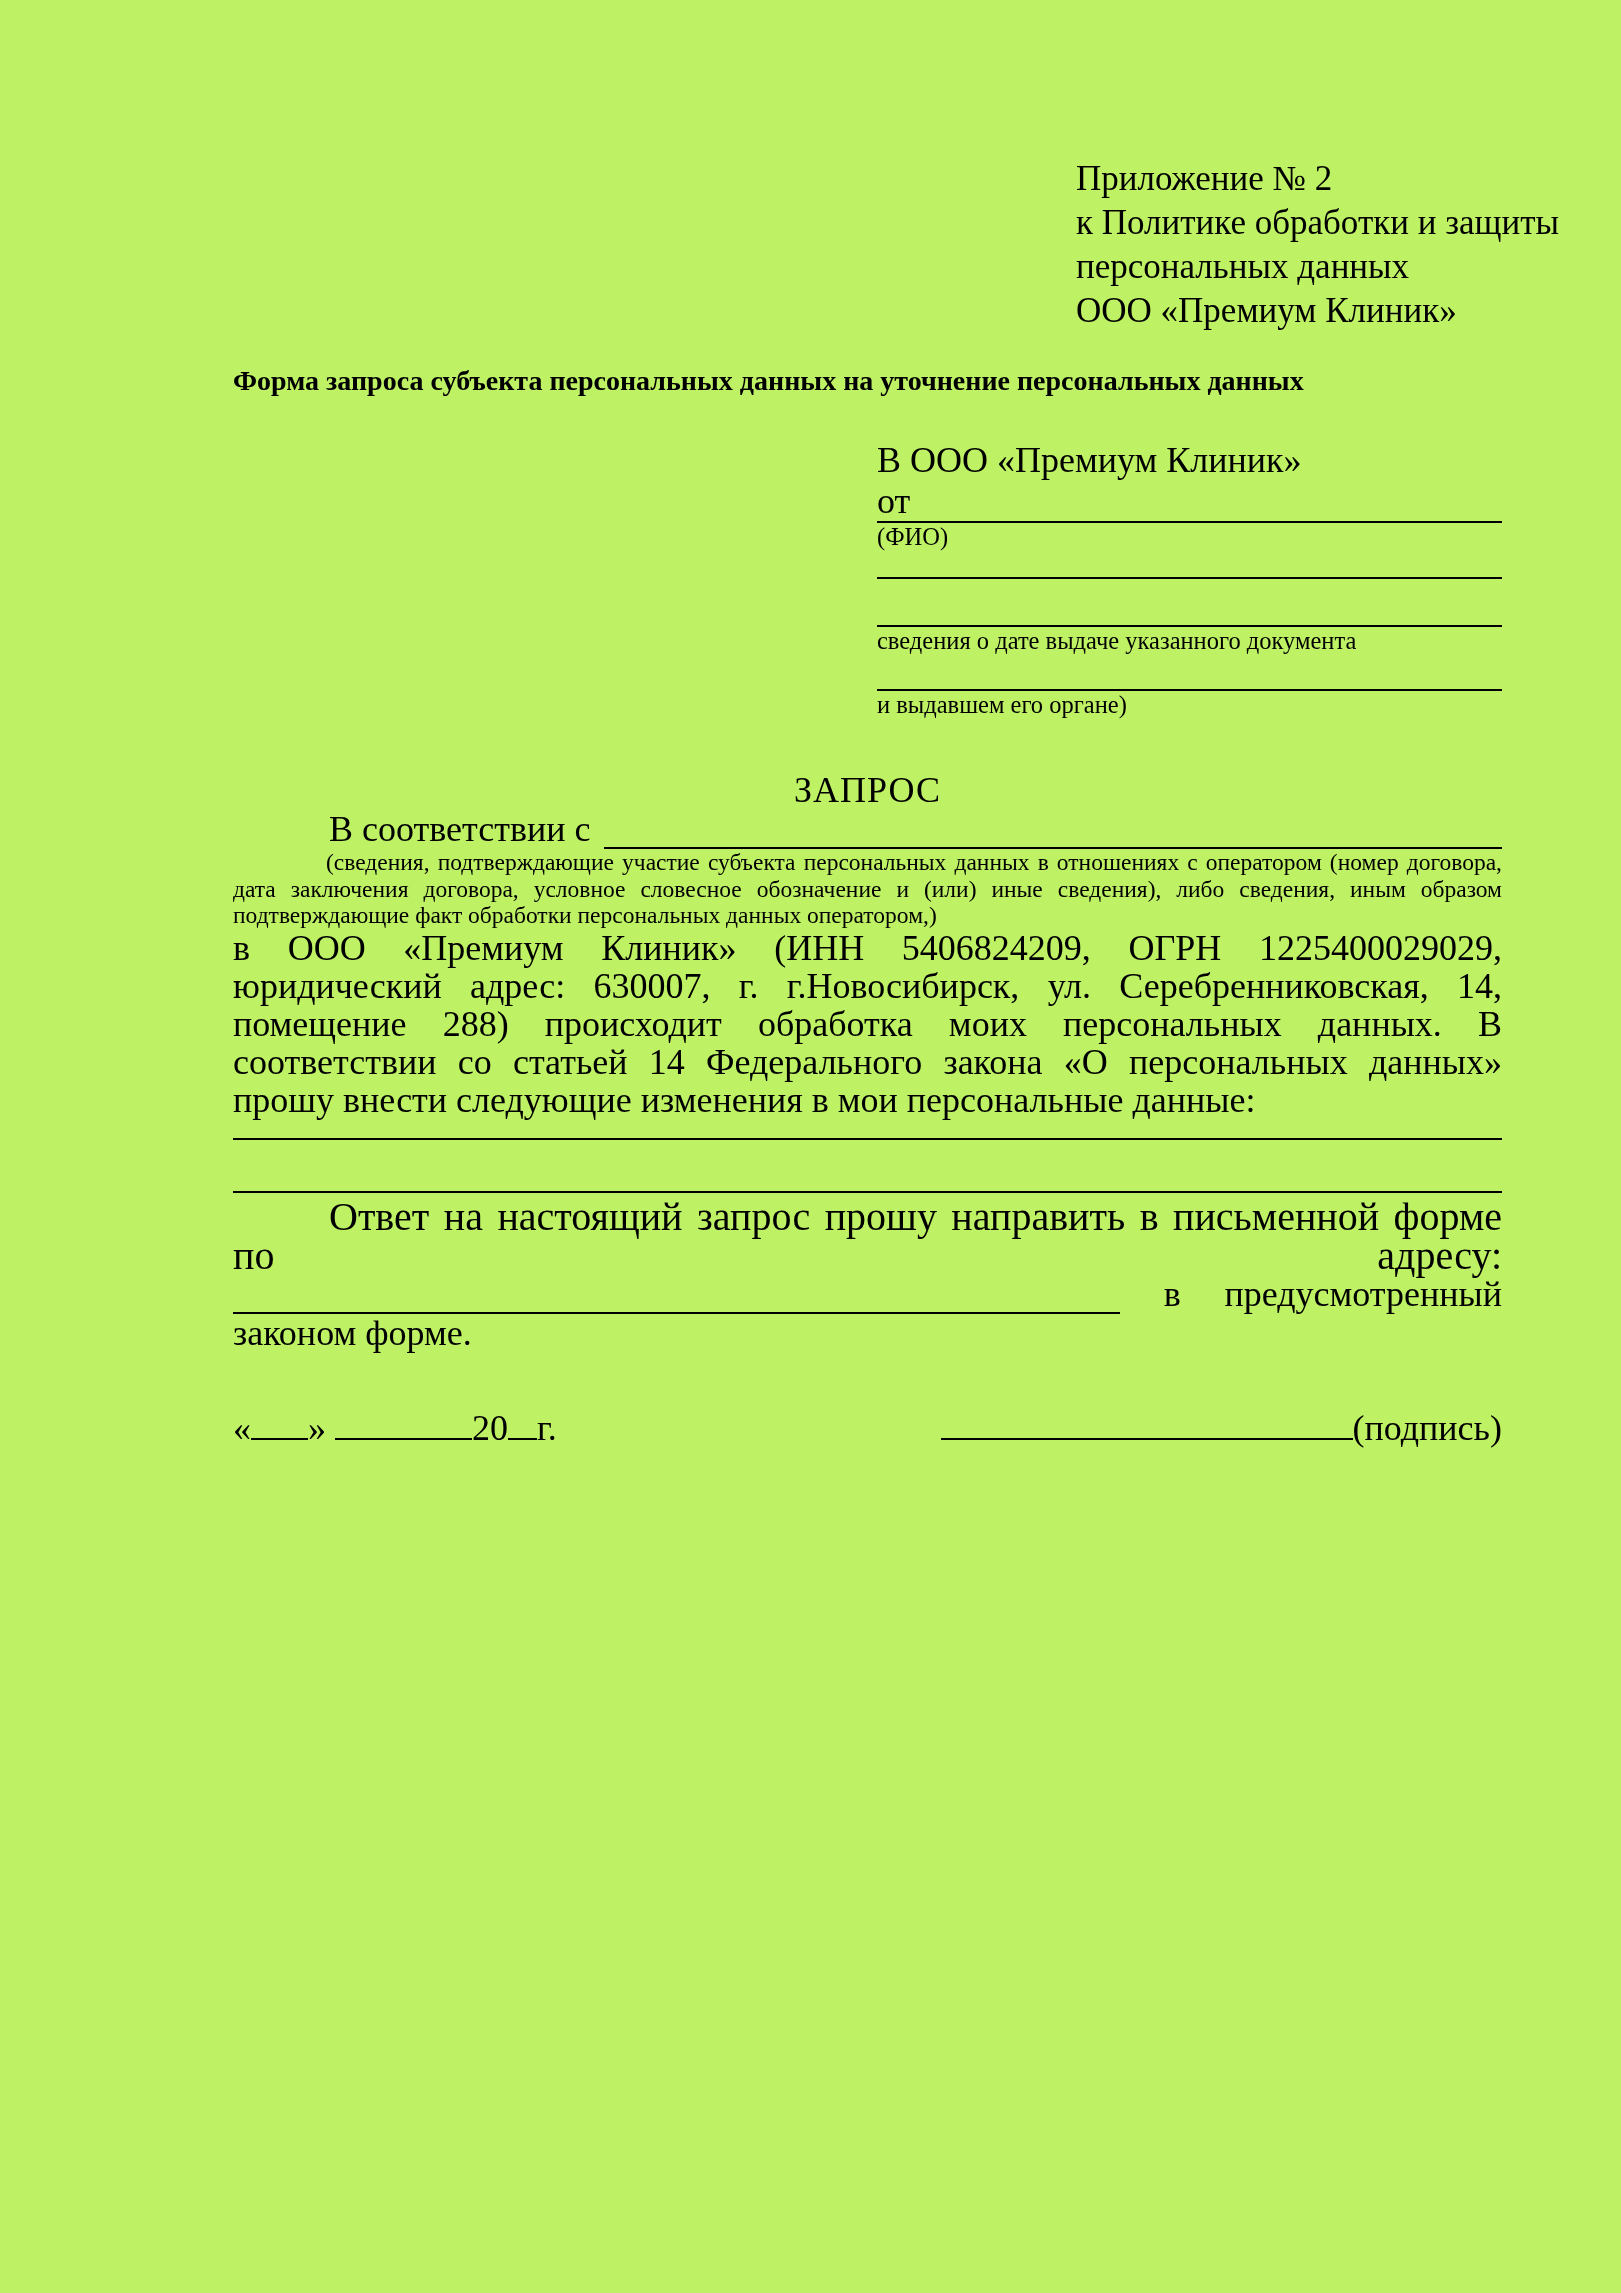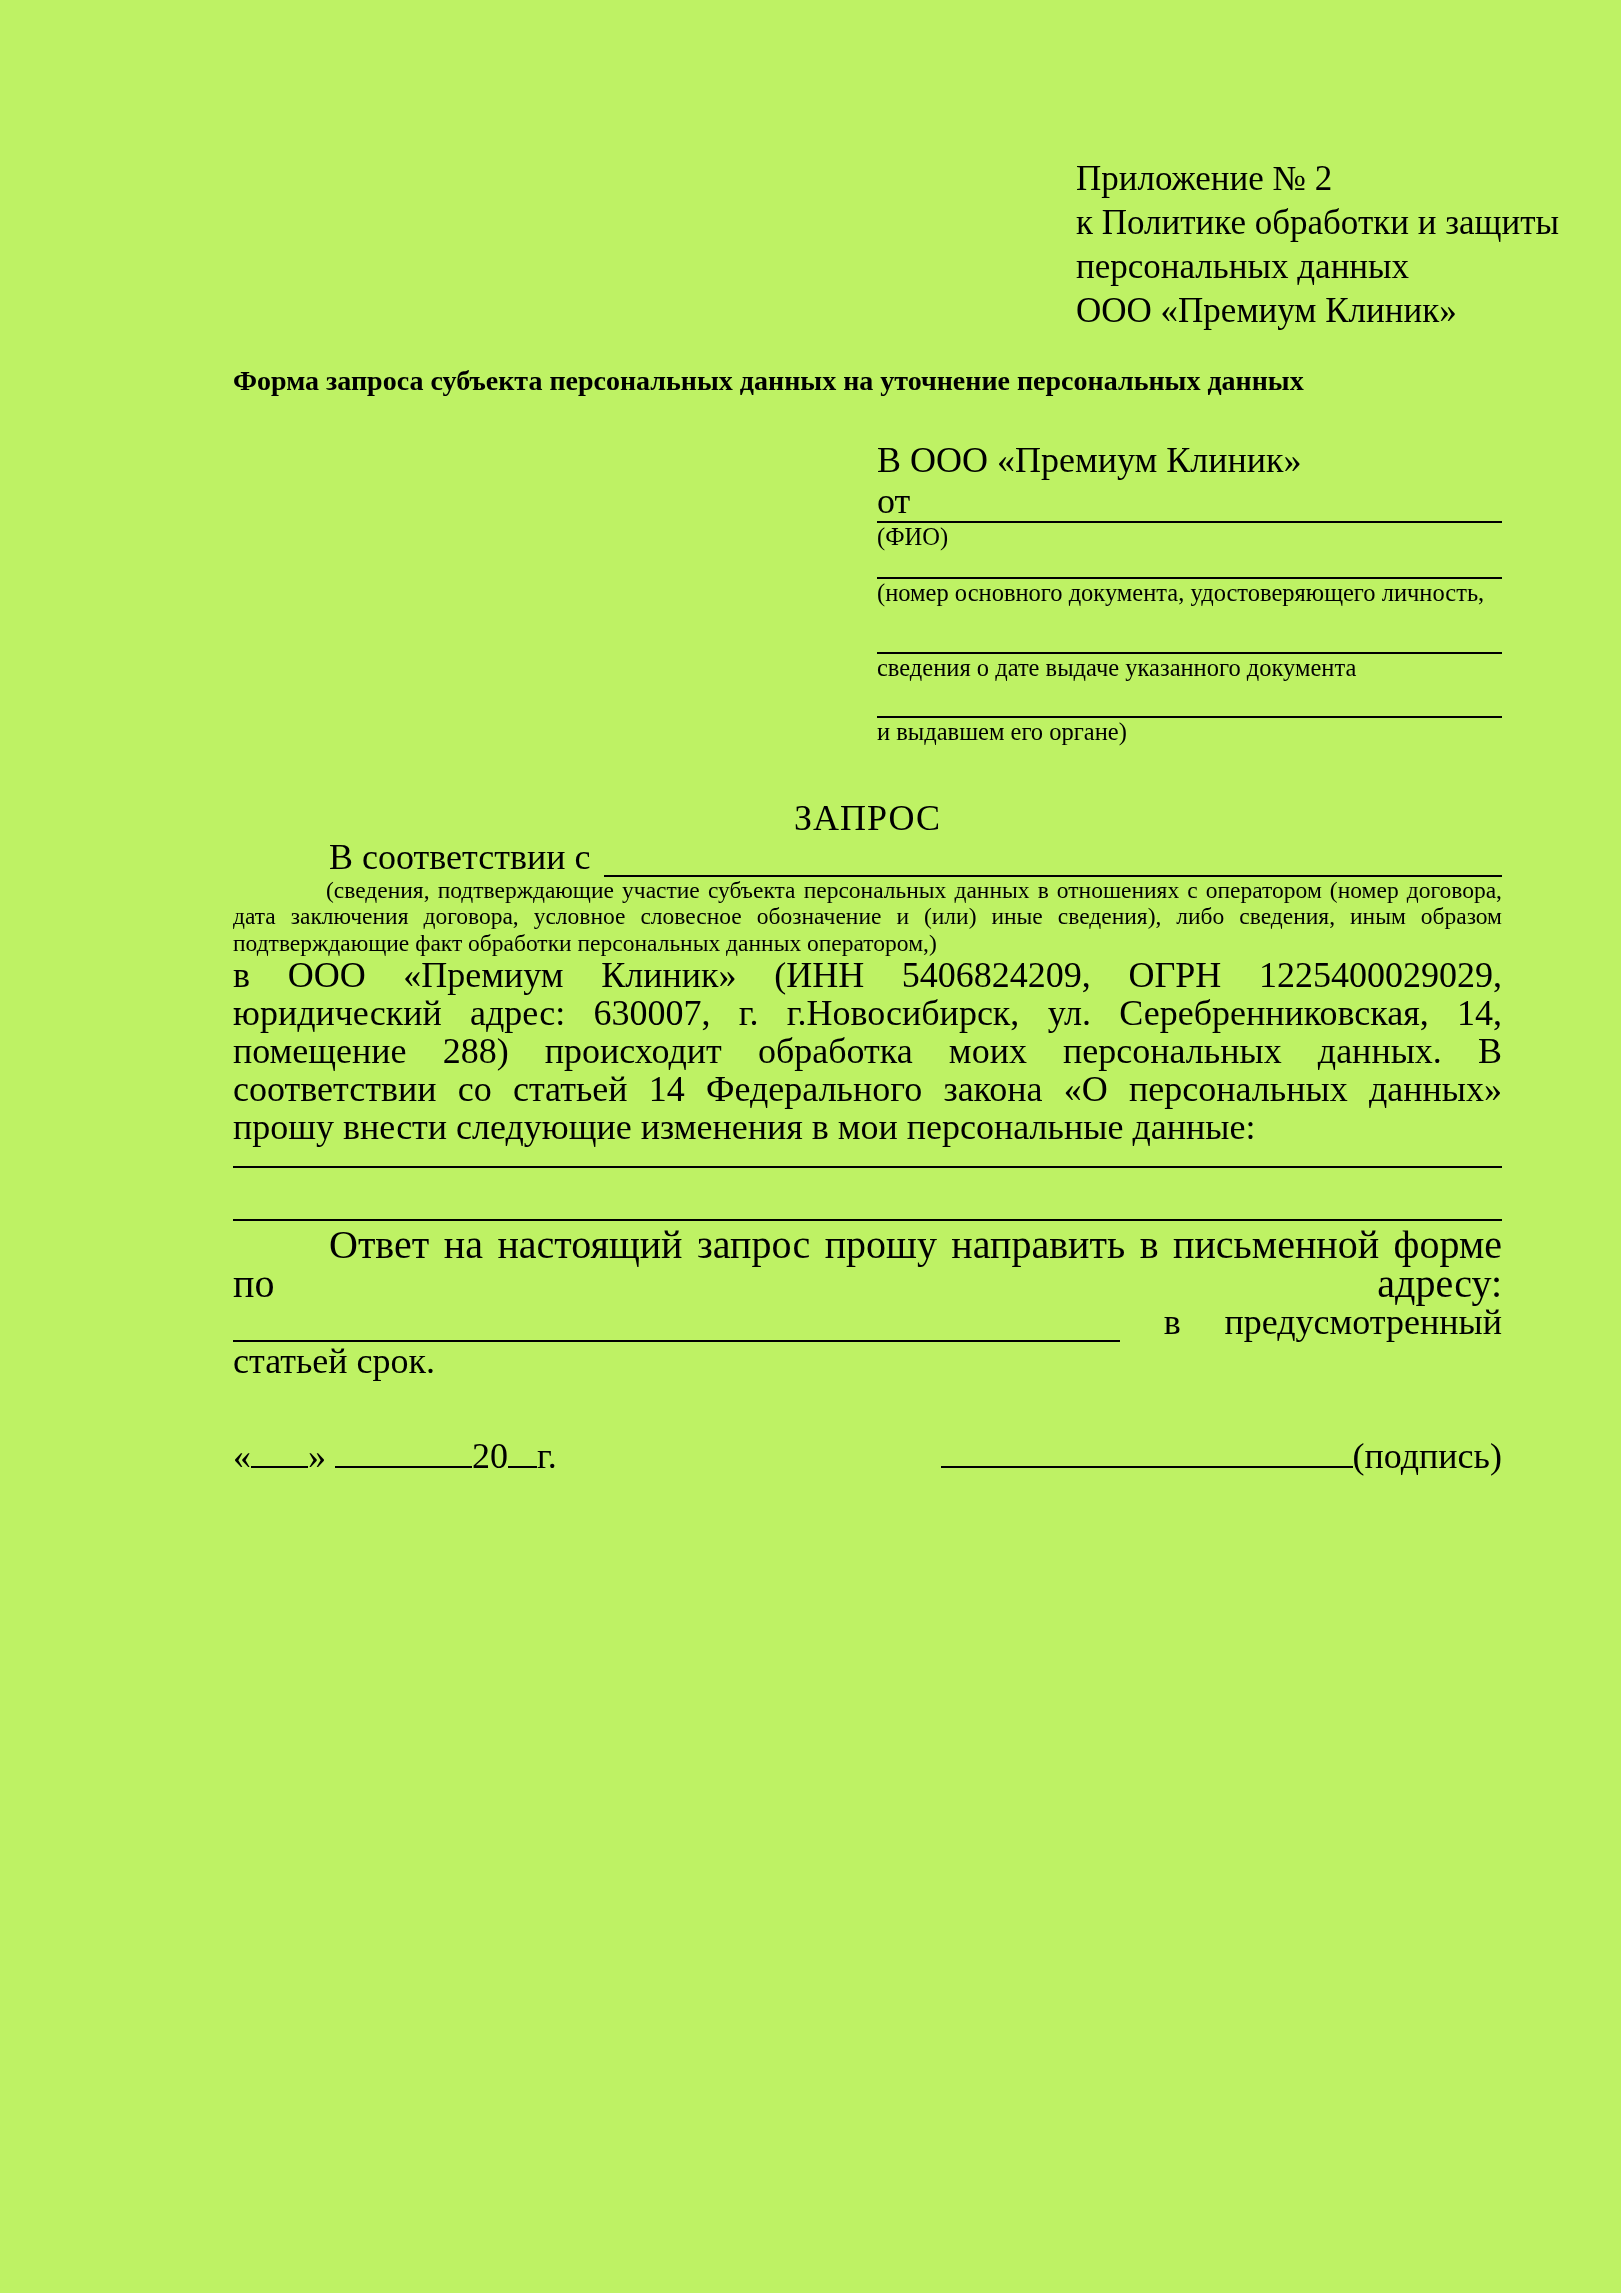--- a/index.html
+++ b/index.html
@@ -132,21 +132,20 @@
     <div>ООО «Премиум Клиник»</div>
   </div>
 
   <div class="doc-title">Форма запроса субъекта персональных данных на уточнение персональных данных</div>
 
   <div class="addressee">
     <div>В ООО «Премиум Клиник»</div>
     <div class="addr-from">от</div>
     <div class="field-caption">(ФИО)</div>
     <div class="fill-a"></div>
-    <div class="field-caption">(номер основного документа, удостоверяющего личность,</div>
     <div class="fill-b"></div>
     <div class="field-caption">сведения о дате выдаче указанного документа</div>
     <div class="fill-c"></div>
     <div class="field-caption">и выдавшем его органе)</div>
   </div>
 
   <div class="request-heading">ЗАПРОС</div>
 
   <div class="intro-row">
     <span class="intro-text">В соответствии с</span>
@@ -161,21 +160,21 @@
   <div class="blank-line-2"></div>
 
   <div class="reply-par">Ответ на настоящий запрос прошу направить в письменной форме по адресу:</div>
 
   <div class="address-row">
     <span class="addr-line"></span>
     <span>в</span>
     <span>предусмотренный</span>
   </div>
 
-  <div class="reply-tail">статьей срок.</div>
+  <div class="reply-tail">законом форме.</div>
 
   <div class="sig-row">
     <div class="date-part"><span>«</span><span class="u u-day"></span><span>»</span><span>&nbsp;</span><span class="u u-month"></span><span>20</span><span class="u u-year"></span><span>г.</span></div>
     <div class="sign-part"><span class="u u-sign"></span><span>(подпись)</span></div>
   </div>
 
 </div>
 
 
 </body></html>

